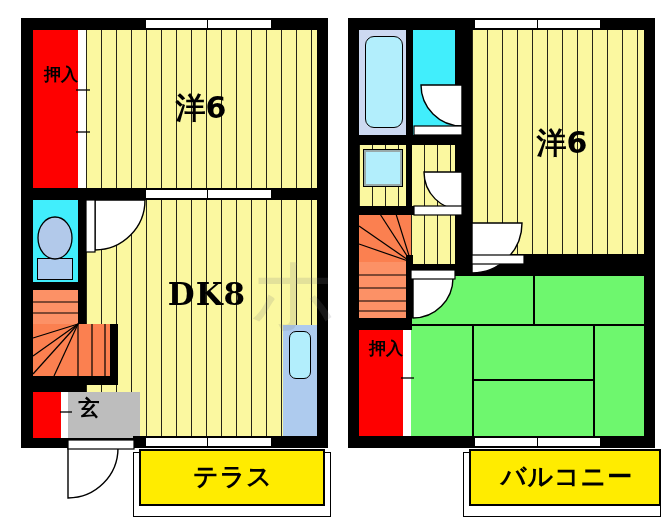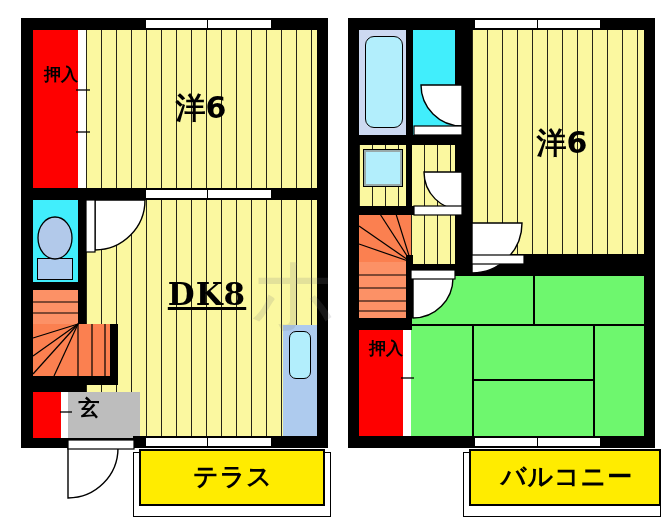--- a/index.html
+++ b/index.html
@@ -57,21 +57,21 @@
   .label {
     position: absolute;
     font-family: "DejaVu Sans", "Liberation Sans", sans-serif;
     font-weight: bold;
     color: #000000;
     white-space: nowrap;
     line-height: 1;
     text-align: center;
   }
   .label-rooms { font-size: 30px; letter-spacing: 0px; }
-  .label-dk    { font-family: "DejaVu Serif", "Liberation Serif", serif; font-size: 31px; letter-spacing: 1px; text-decoration: underline; }
+  .label-dk    { font-family: "DejaVu Serif", "Liberation Serif", serif; font-size: 31px; letter-spacing: 1px; }
   .label-closet {
     font-size: 17px;
     line-height: 1.15;
     writing-mode: horizontal-tb;
     width: 24px;
     color: #000000;
   }
   .label-genkan { font-size: 21px; }
   .label-outdoor { font-size: 25px; letter-spacing: 1px; }
 

